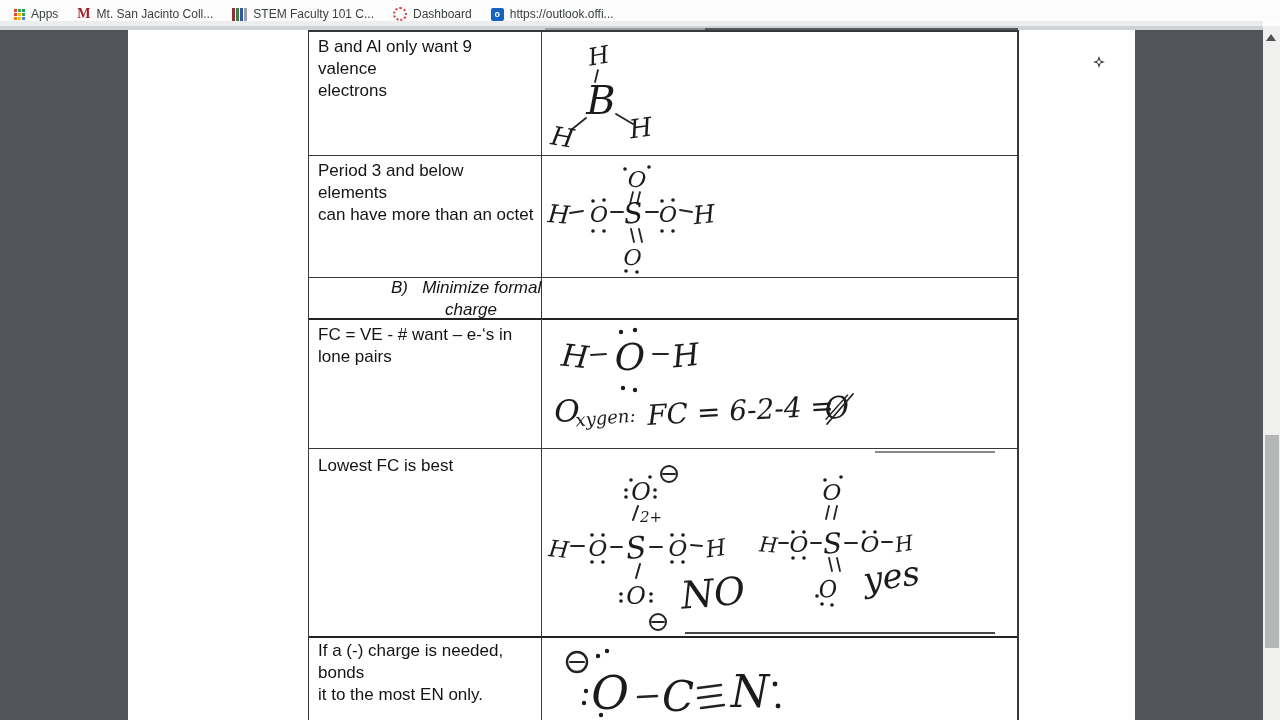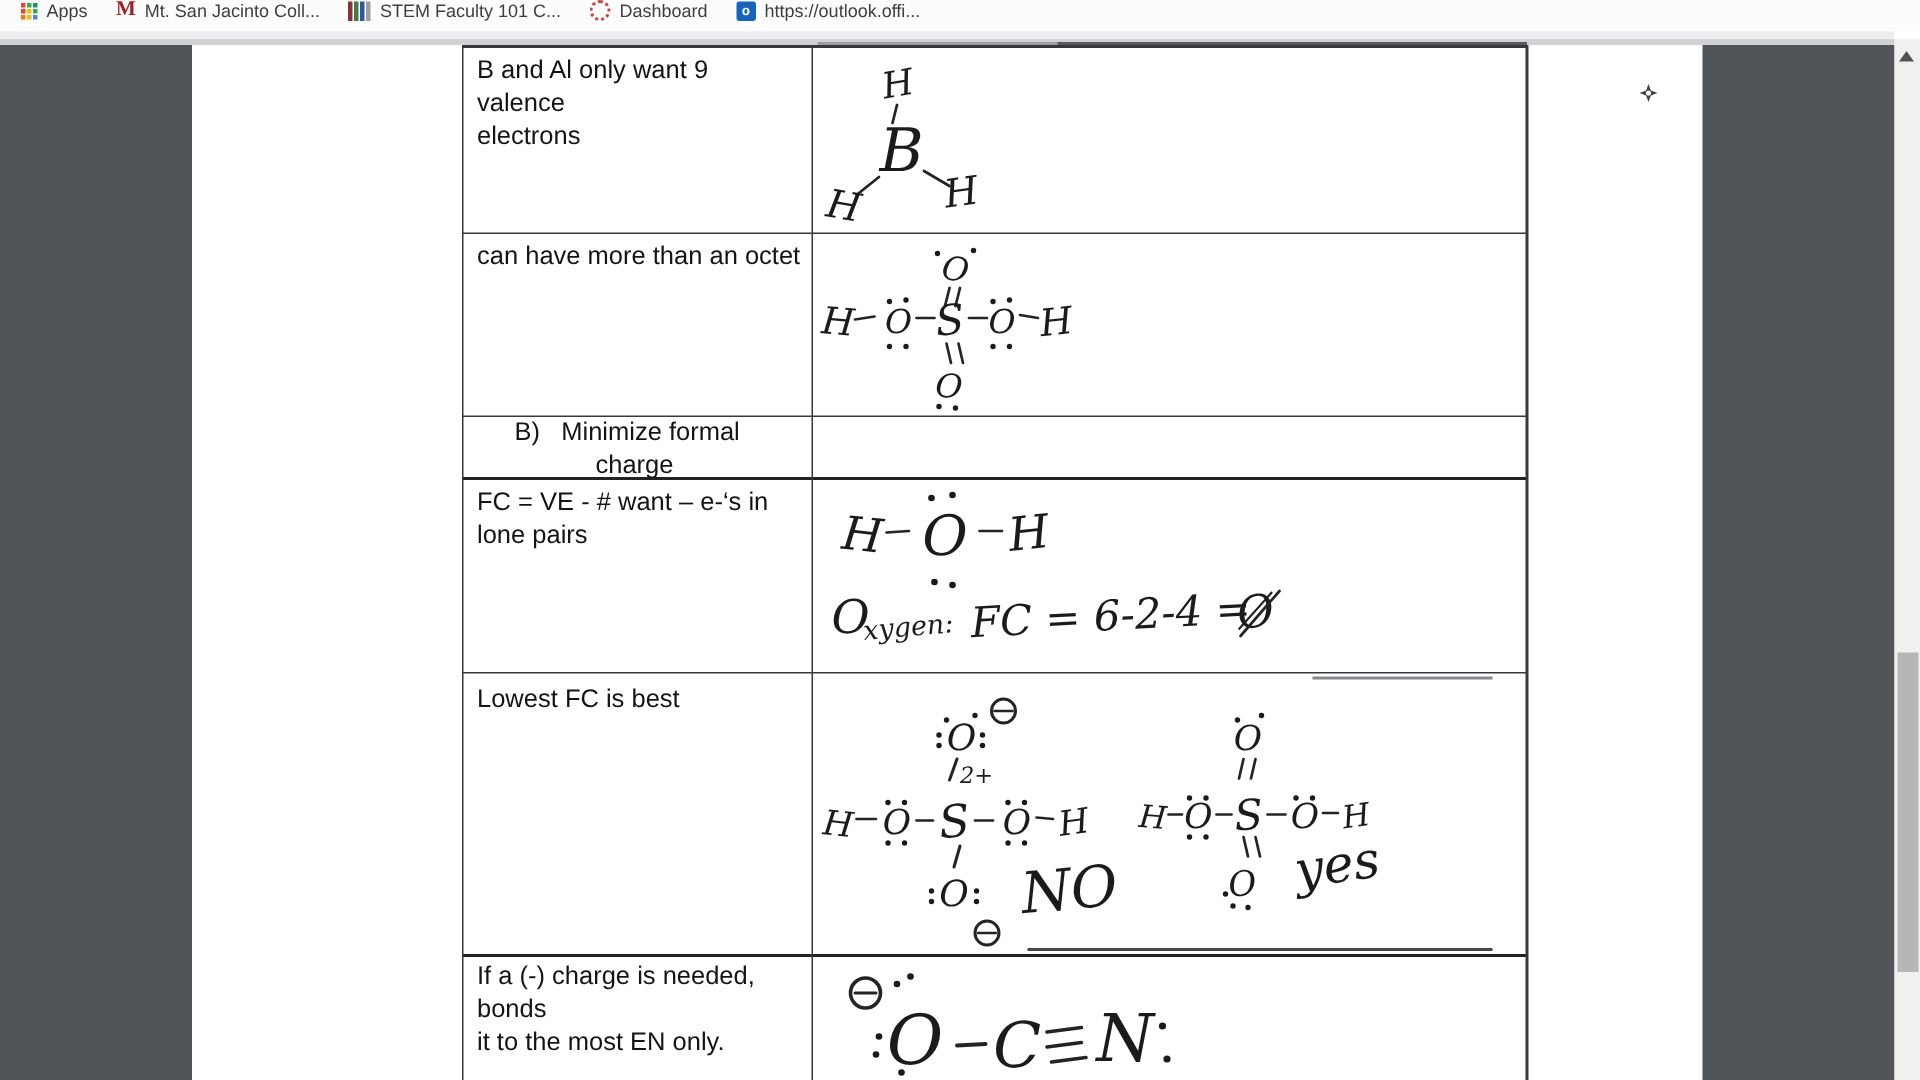--- a/index.html
+++ b/index.html
@@ -1,20 +1,20 @@
 <!DOCTYPE html>
 <html><head>
 <meta charset="utf-8">
 <style>
   html,body{margin:0;padding:0;background:#fff;}
   .screen{position:relative;width:1280px;height:720px;overflow:hidden;background:#fff;
           font-family:"Liberation Sans",sans-serif;}
   
   .bm-bar{position:absolute;left:0;top:0;width:1280px;height:21px;background:#fcfcfc;
-          display:flex;align-items:flex-start;padding-left:14px;box-sizing:border-box;}
+          display:flex;align-items:flex-end;padding-left:14px;box-sizing:border-box;}
   .bm-item{display:flex;align-items:center;gap:6px;margin-right:19px;cursor:pointer;}
   .bm-label{font-size:12px;color:#3a3f42;white-space:nowrap;}
   .ic-grid{display:grid;grid-template-columns:repeat(3,3px);grid-auto-rows:3px;gap:1px;}
   .ic-grid i{display:block;width:3px;height:3px;}
   .ic-m{font-family:"Liberation Serif",serif;font-weight:bold;color:#a41e22;font-size:14px;line-height:14px;}
   .ic-books{display:flex;gap:1px;height:13px;align-items:flex-end;}
   .ic-books b{display:block;width:3px;height:13px;}
   .ic-canvas{width:10px;height:10px;border:2px dotted #cf4444;border-radius:50%;}
   .ic-outlook{width:13px;height:13px;background:#1565c0;border-radius:2px;color:#fff;
               font-size:9px;font-weight:bold;display:flex;align-items:center;justify-content:center;}
@@ -22,21 +22,21 @@
   .strip1{position:absolute;left:0;top:21px;width:1263px;height:5px;background:#ebedee;}
   .strip2{position:absolute;left:0;top:26px;width:1263px;height:4px;background:#d0d3d5;}
   .pill{position:absolute;left:545px;top:22px;width:475px;height:5px;background:#fafafa;border-radius:3px;}
   .dash{position:absolute;top:22.5px;height:2.5px;background:#6a6e70;}
   .ghost{position:absolute;}
   
   .margin-dark{position:absolute;top:30px;height:690px;background:#515559;}
   .page{position:absolute;left:128px;top:30px;width:1007px;height:690px;background:#ffffff;}
   .tline{position:absolute;background:#383838;}
   .cell{position:absolute;font-size:17px;line-height:22px;color:#141414;}
-  .it{}
+  .it{font-style:italic;margin-left:48px;}
   .draw{position:absolute;overflow:visible;}
   .hw{fill:#1a1b1d;font-family:"DejaVu Serif",serif;font-style:italic;}
   .stk{stroke:#222426;stroke-linecap:round;fill:none;}
   
   .sbar{position:absolute;left:1263px;top:26px;width:17px;height:694px;background:#f0f0ee;}
   .sb-arrow{position:absolute;left:3px;top:8px;width:0;height:0;
             border-left:5.5px solid transparent;border-right:5.5px solid transparent;
             border-bottom:7px solid #4f5355;}
   .sb-thumb{position:absolute;left:1.5px;top:409px;width:14px;height:213px;background:#b5b7b6;}
   .diamond{position:absolute;left:1093px;top:56px;width:12px;height:12px;}
@@ -124,20 +124,21 @@
   <div class="tline" style="left:541px;top:30px;width:1.4px;height:690px;"></div>
   <div class="tline" style="left:1017px;top:30px;width:1.5px;height:690px;"></div>
   <div class="ghost" style="left:685px;top:632px;width:310px;height:2px;background:#44484a;"></div>
   <div class="ghost" style="left:875px;top:451px;width:120px;height:1.5px;background:#85898b;"></div>
 
   <div class="cell" style="left:318px;top:36px;width:215px;">
     <div>B and Al only want 9 valence</div>
       <div>electrons</div>
   </div>
   <div class="cell" style="left:318px;top:160px;width:218px;">
+    <div>Period 3 and below elements</div>
       <div>can have more than an octet</div>
   </div>
   <div class="cell it" style="left:343px;top:277px;width:190px;">
     <div><span>B)</span>&nbsp;&nbsp;&nbsp;<span>Minimize formal</span></div>
     <div style="padding-left:54px;">charge</div>
   </div>
   <div class="cell" style="left:318px;top:324px;width:215px;">
     <div>FC = VE - # want – e-‘s in</div>
       <div>lone pairs</div>
   </div>

